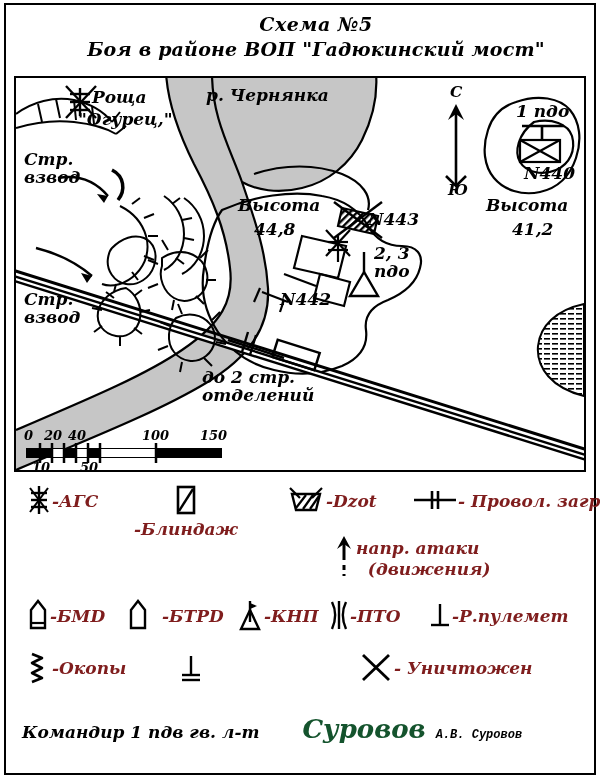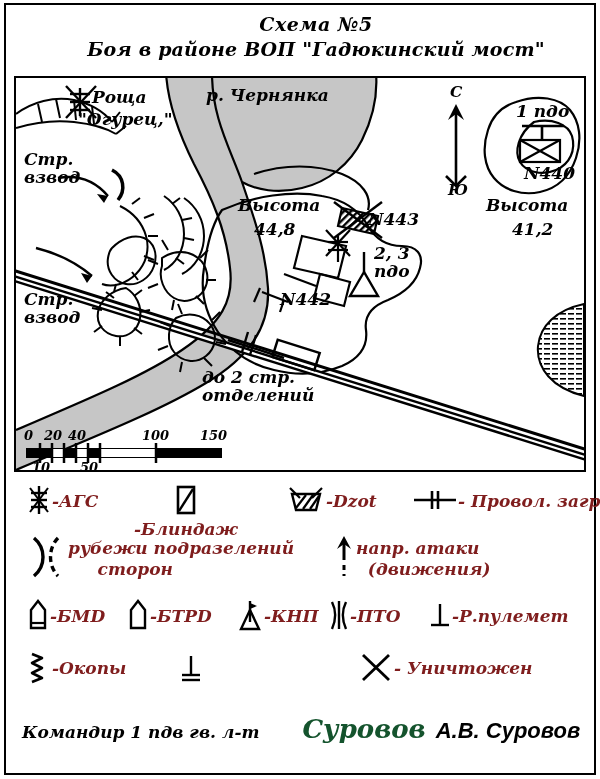--- a/index.html
+++ b/index.html
@@ -133,24 +133,24 @@
   .sig-name {
     font-family: "DejaVu Serif", serif;
     font-style: italic;
     font-weight: bold;
     font-size: 26px;
     color: #14532d;
     margin-left: 43px;
     white-space: pre;
   }
   .sig-print {
-    font-family: Liberation Sans, sans-serif;
-    font-style: italic;
-    font-weight: bold;
-    font-size: 22px;
+    font-family: Liberation Mono, monospace;
+    font-style: italic;
+    font-weight: bold;
+    font-size: 12px;
     color: #000;
     margin-left: 10px;
     white-space: pre;
   }
   
   .scale-wrap {
     position: absolute;
     left: 22px;
     top: 424px;
     width: 200px;
@@ -444,30 +444,20 @@
             <line x1="20" y1="7" x2="20" y2="25" stroke="#000" stroke-width="2.6"></line>
             <line x1="26" y1="7" x2="26" y2="25" stroke="#000" stroke-width="2.6"></line>
           </svg>
         </span>
         <span class="leg-text">- Провол. загр</span>
       </div>
     </div>
 
     <div class="leg-row" style="top:52px; height:58px;">
 
-      <div class="leg-item" style="left:14px; top:0px;">
-        <span class="leg-sym">
-          <svg width="40" height="50" viewBox="0 0 40 50">
-            <path d="M6 6 C18 16 18 34 6 44" fill="none" stroke="#000" stroke-width="3.4"></path>
-            <path d="M30 6 C20 16 20 34 30 44" fill="none" stroke="#000" stroke-width="3.4" stroke-dasharray="6 4"></path>
-          </svg>
-        </span>
-        <span class="leg-text two">рубежи подразелений
-     сторон</span>
-      </div>
 
       <div class="leg-item" style="left:318px; top:0px;">
         <span class="leg-sym">
           <svg width="24" height="50" viewBox="0 0 24 50">
             <path d="M12 4 l-7 13 l7 -5 l7 5 z" fill="#000"></path>
             <line x1="12" y1="12" x2="12" y2="28" stroke="#000" stroke-width="3"></line>
             <line x1="12" y1="33" x2="12" y2="44" stroke="#000" stroke-width="3" stroke-dasharray="5 4"></line>
           </svg>
         </span>
         <span class="leg-text two">напр. атаки
@@ -480,21 +470,21 @@
       <div class="leg-item" style="left:12px; top:2px;">
         <span class="leg-sym">
           <svg width="24" height="34" viewBox="0 0 24 34">
             <path d="M5 12 L12 3 L19 12 L19 30 L5 30 Z" fill="none" stroke="#000" stroke-width="2.4"></path>
             <line x1="5" y1="25" x2="19" y2="25" stroke="#000" stroke-width="2.2"></line>
           </svg>
         </span>
         <span class="leg-text">-БМD</span>
       </div>
 
-      <div class="leg-item" style="left:112px; top:2px;">
+      <div class="leg-item" style="left:112px; top:2px;gap:12px;">
         <span class="leg-sym">
           <svg width="24" height="34" viewBox="0 0 24 34">
             <path d="M5 12 L12 3 L19 12 L19 30 L5 30 Z" fill="none" stroke="#000" stroke-width="2.4"></path>
           </svg>
         </span>
         <span class="leg-text">-БТРD</span>
       </div>
 
       <div class="leg-item" style="left:222px; top:2px;">
         <span class="leg-sym">

